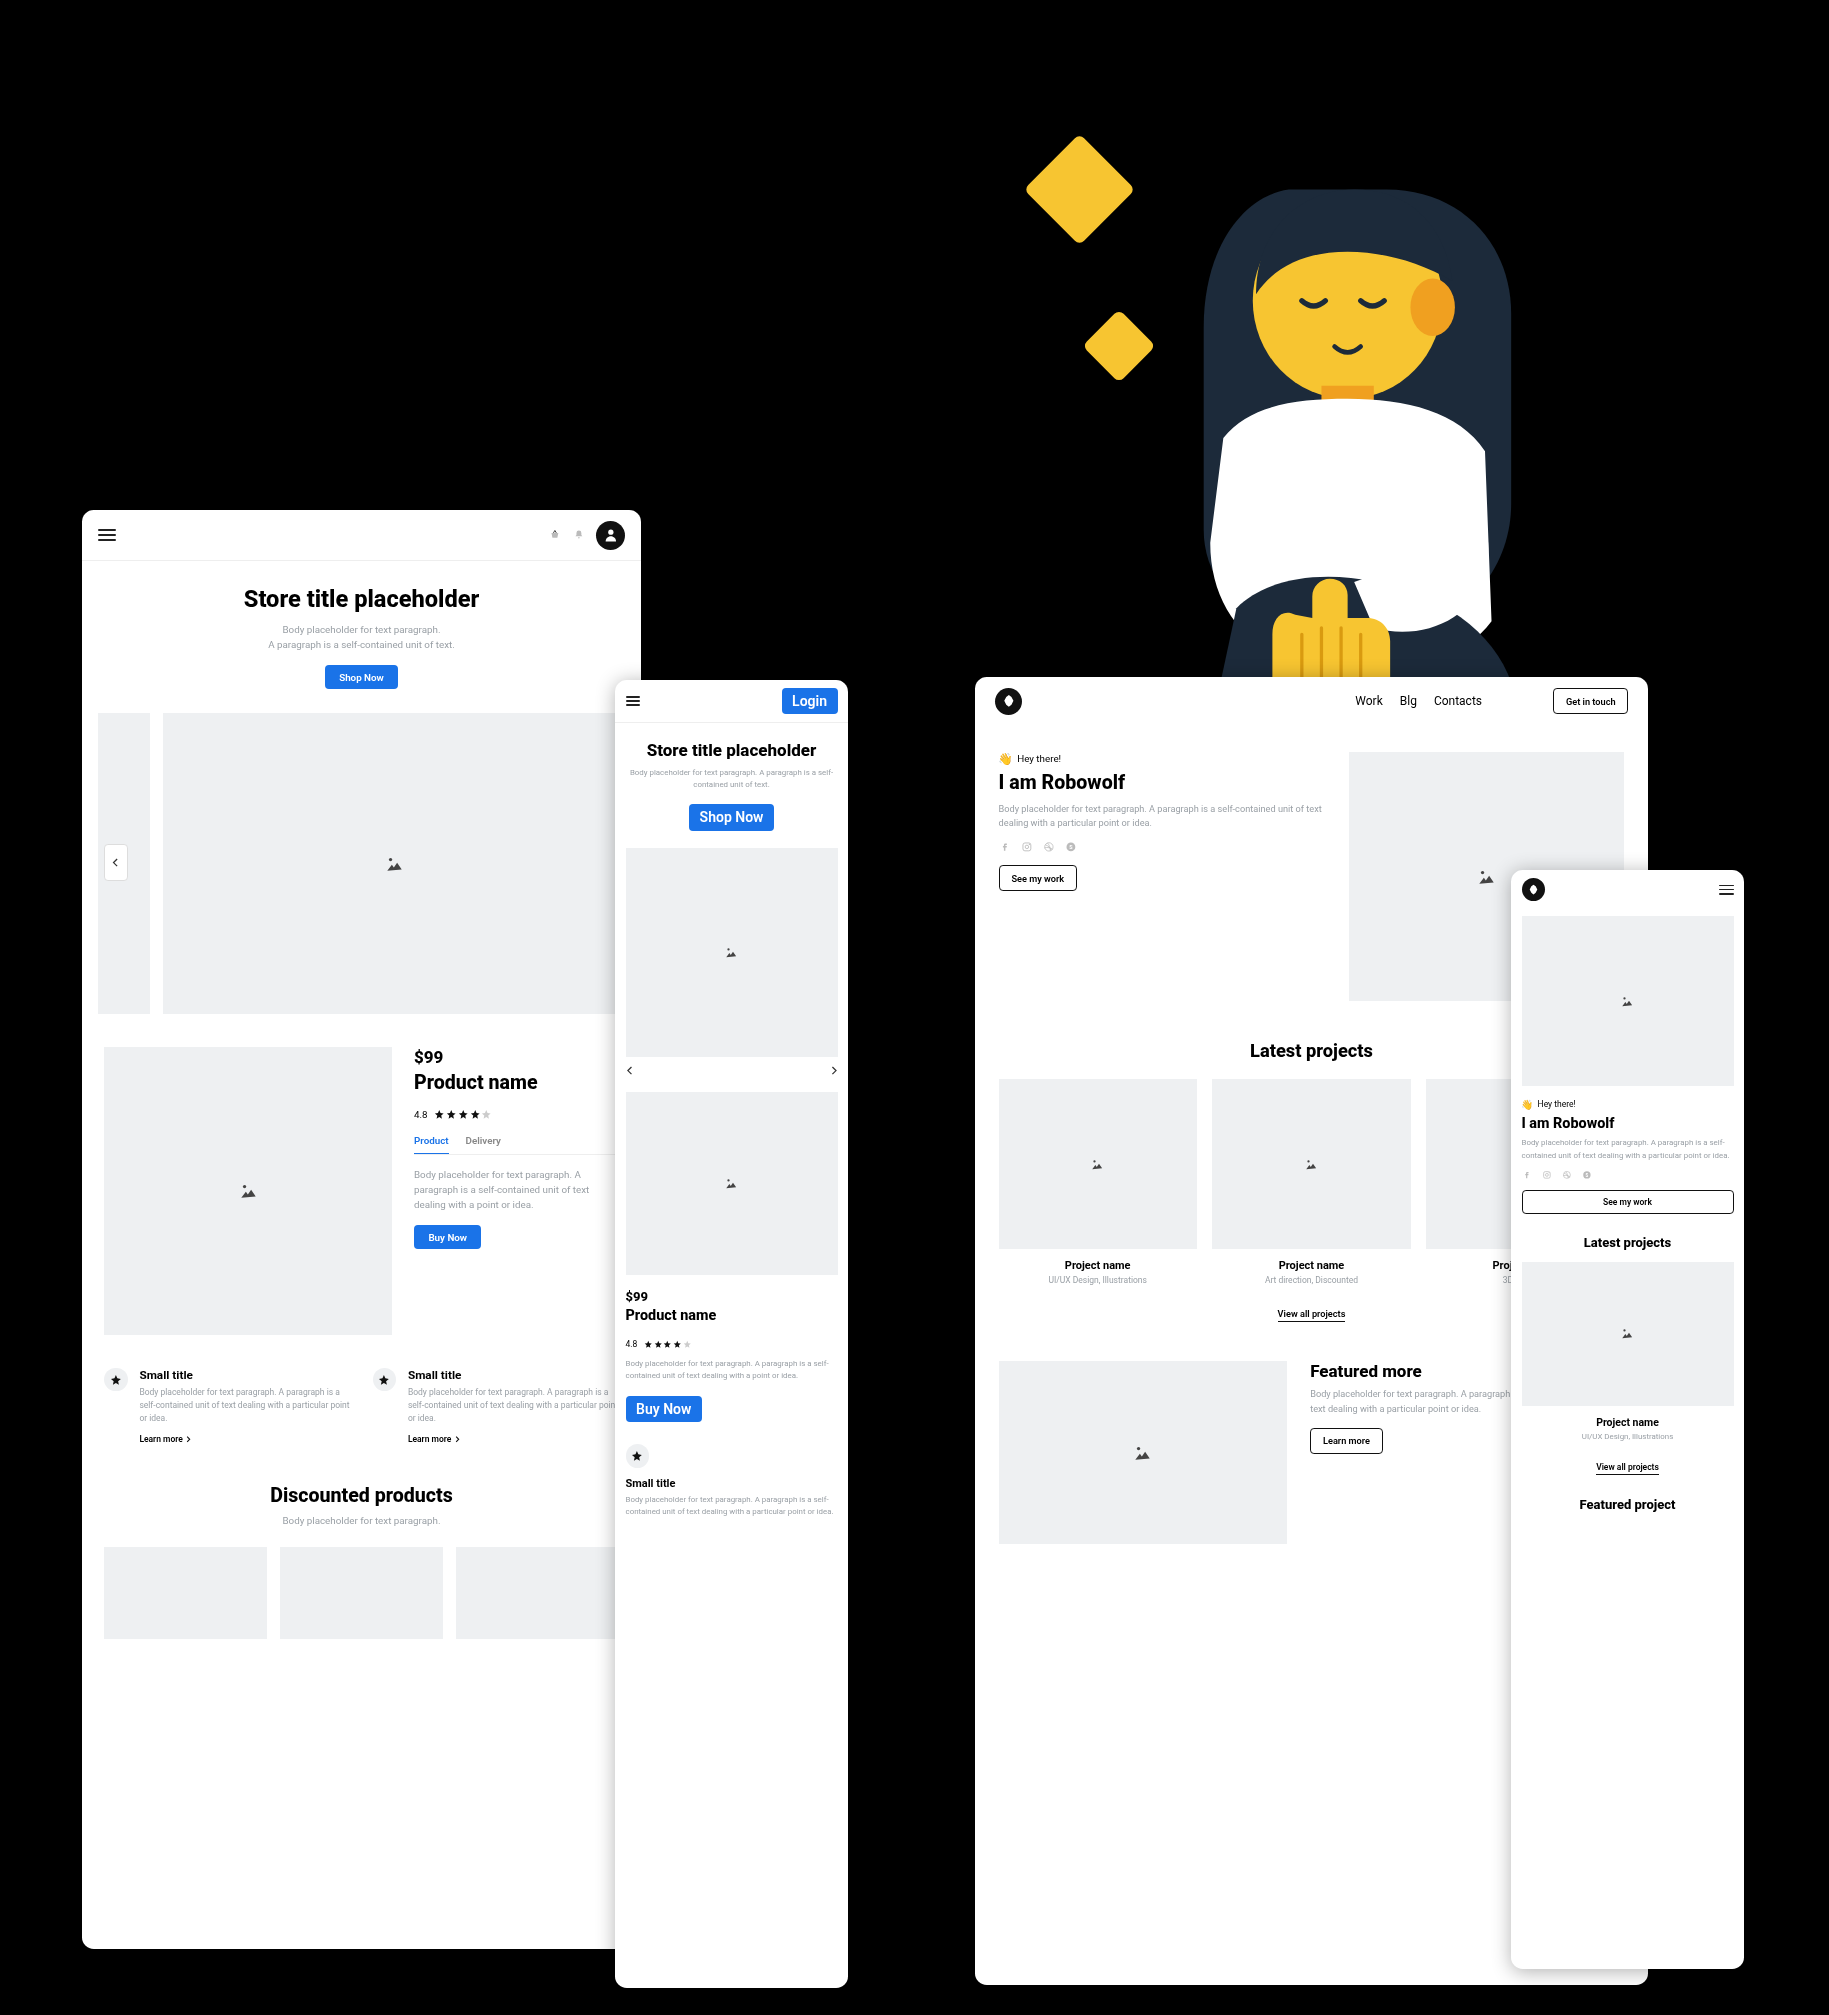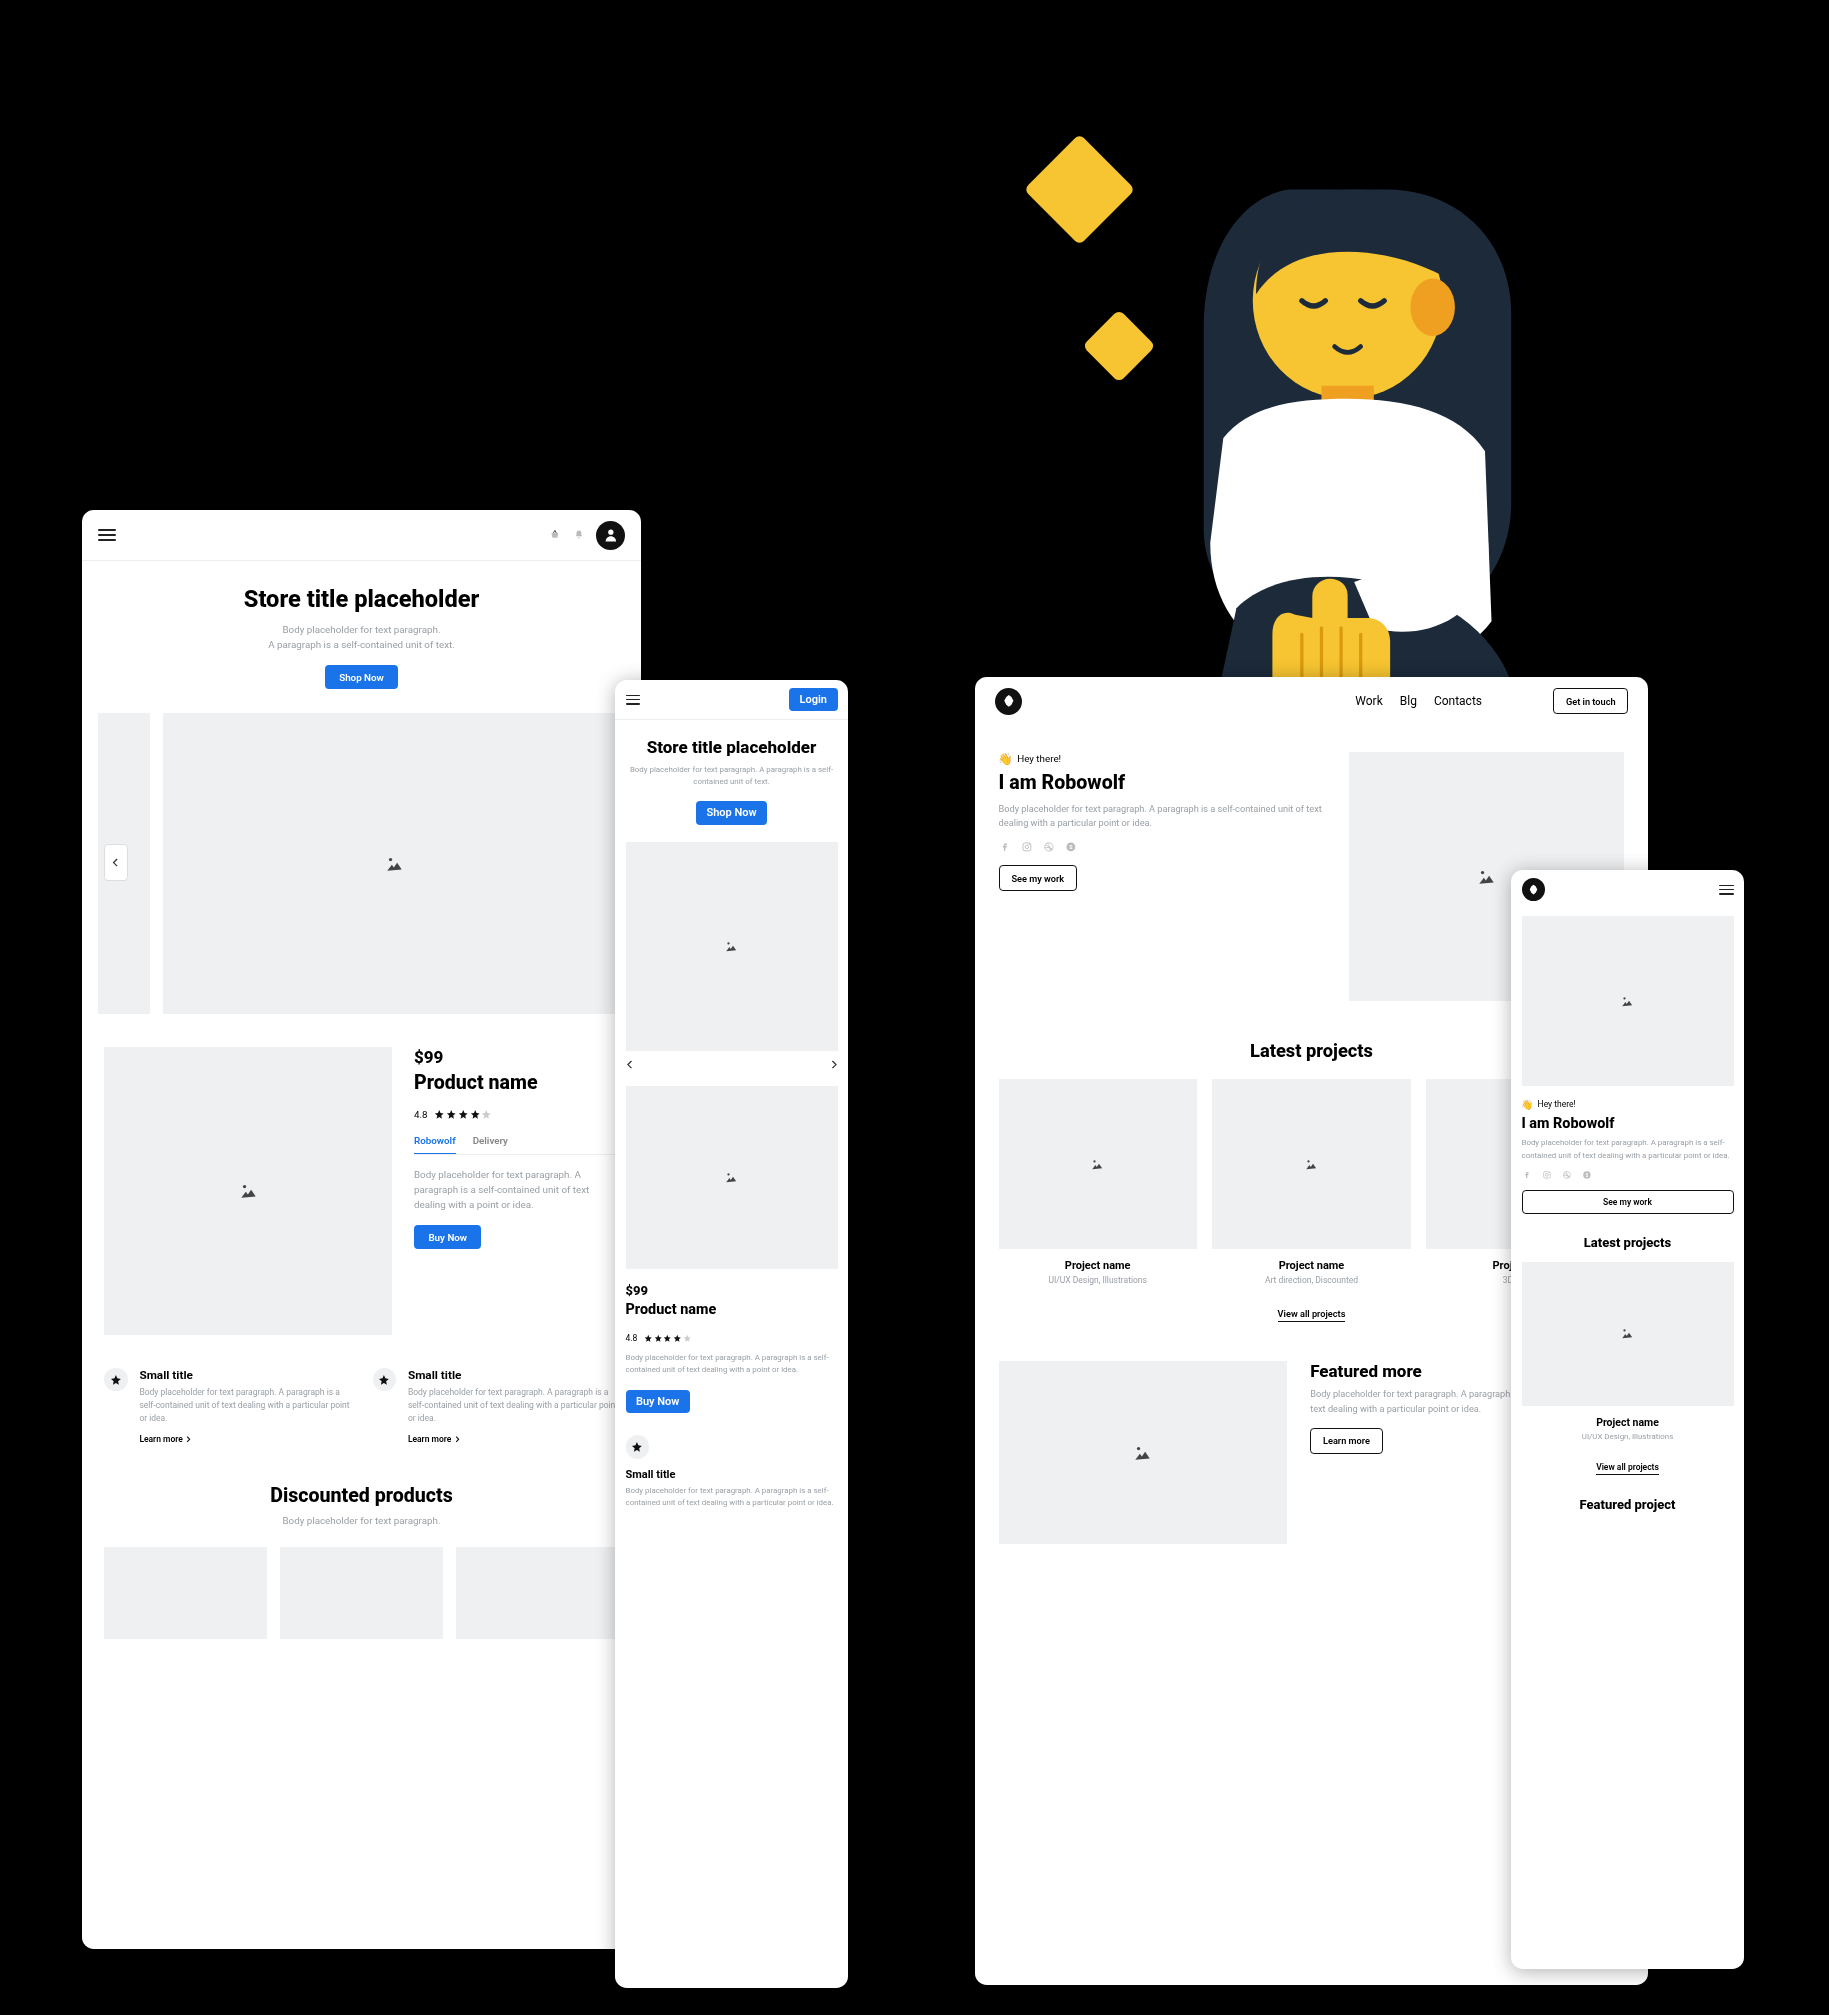--- a/index.html
+++ b/index.html
@@ -26,21 +26,21 @@
 .icon-sm { width: 11.8px; height: 11.8px; fill: #bbb; }
 .avatar { width: 29px; height: 29px; border-radius: 50%; background: #111; display: flex; align-items: center; justify-content: center; }
 .avatar svg { fill: #fff; width: 15.7px; height: 15.7px; }
 
 .center { text-align: center; }
 .h1 { font-size: 23.6px; font-weight: 800; margin: 23.6px 0 9.2px; }
 .h1m { font-size: 17px; font-weight: 800; margin: 17px 0 6.5px; }
 .body-g { color: #9aa0a6; font-size: 9.8px; line-height: 1.55; }
 .body-gm { font-size: 7.9px; }
 .btn-blue { background: #1a73e8; color: #fff; border: none; border-radius: 3.9px; padding: 6.5px 14.4px; font-size: 9.8px; font-weight: 600; cursor: pointer; margin-top: 13px; }
-.btn-blue-sm { padding: 5.2px 10.5px; font-size: 11px; }
+.btn-blue-sm { padding: 5.2px 10.5px; font-size: 14px; }
 .btn-outline { background: #fff; border: 1px solid #111; border-radius: 3.9px; padding: 6.5px 11.8px; font-size: 9.2px; font-weight: 600; cursor: pointer; }
 
 .ph-box { background: #eef0f2; display: flex; align-items: center; justify-content: center; }
 .ph-box svg { width: 21px; height: 21px; fill: #444; }
 .ph-box-sm svg { width: 14.4px; height: 14.4px; }
 
 .row { display: flex; gap: 13px; padding: 0 15.7px; }
 .arrow-btn { width: 23.6px; height: 37px; background: #fff; border: 0.7px solid #ddd; border-radius: 3.9px; display: flex; align-items: center; justify-content: center; position: absolute; cursor: pointer; }
 .arrow-btn svg { width: 9.2px; height: 9.2px; stroke: #333; fill: none; stroke-width: 2.5; }
 
@@ -236,21 +236,21 @@
             </svg>
           <svg class="star f" viewBox="0 0 24 24">
               <use href="#star-ic"></use>
             </svg>
           <svg class="star e" viewBox="0 0 24 24">
               <use href="#star-ic"></use>
             </svg>
         </div>
       </div>
       <div class="tabs">
-        <div class="tab active">Robowolf</div>
+        <div class="tab active">Product</div>
         <div class="tab">Delivery</div>
       </div>
       <div class="body-g" style="margin-top:11.8px;">Body placeholder for text paragraph. A paragraph is a self-contained unit of text  dealing with a point or idea.</div>
       <button class="btn-blue">Buy Now</button>
     </div>
   </div>
 
   <div style="display:flex; gap:22px; padding:33px 22px 0;">
     <div class="feat" style="flex:1;">
       <div class="star-circ">

